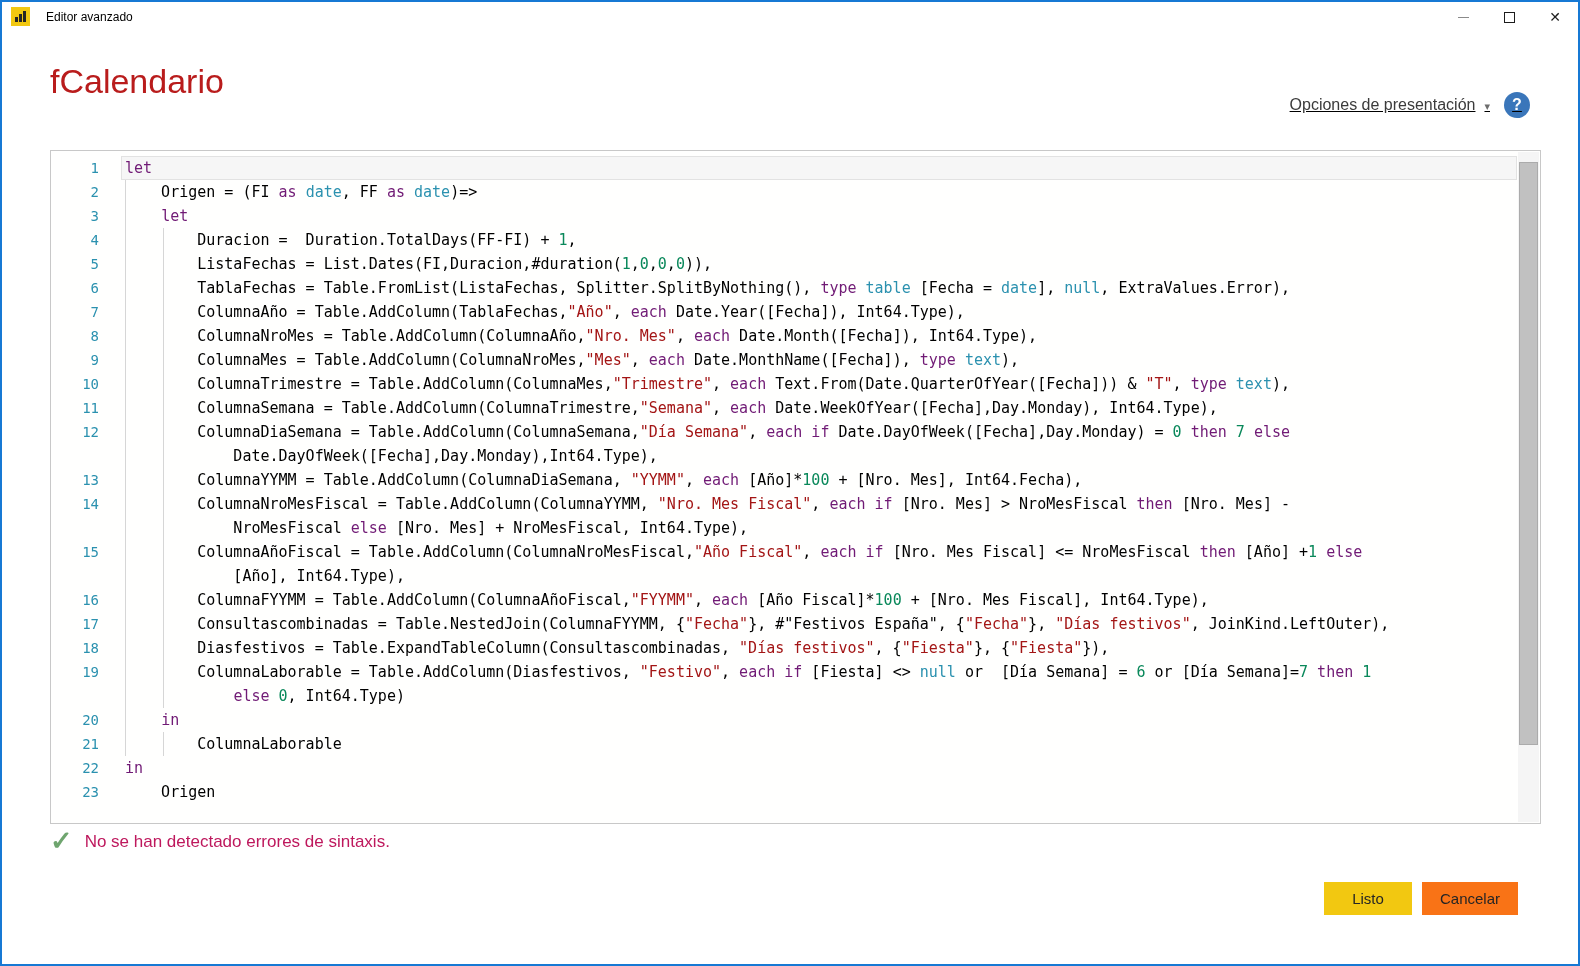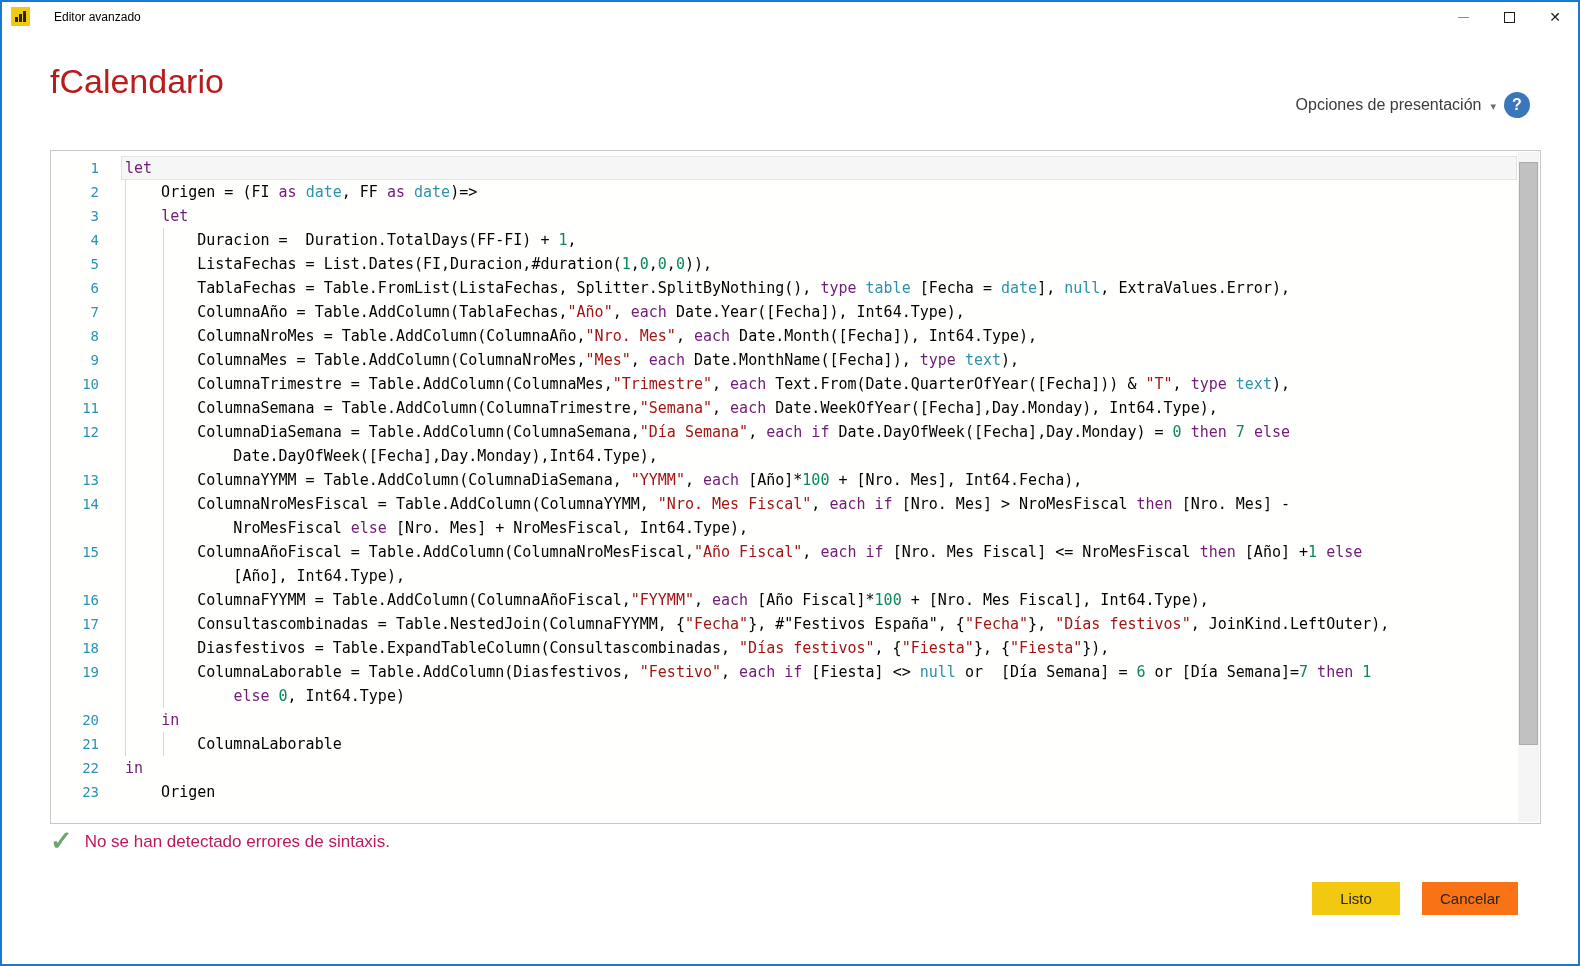--- a/index.html
+++ b/index.html
@@ -6,39 +6,39 @@
   html,body { width:1580px; height:966px; }
   body { font-family: "Liberation Sans", sans-serif; background:#ffffff; }
 
   .window {
     position:relative; width:1580px; height:966px;
     border:2px solid #1779d4; background:#ffffff; overflow:hidden;
   }
 
   
   .titlebar { position:absolute; top:0; left:0; right:0; height:30px; background:#ffffff; }
-  .titlebar-left { position:absolute; left:9px; top:5px; display:flex; align-items:center; gap:24px; }
+  .titlebar-left { position:absolute; left:9px; top:5px; display:flex; align-items:center; gap:16px; }
   .pbi-icon { width:19px; height:19px; background:#f2c811; position:relative; }
   .pbi-icon i { position:absolute; bottom:4px; width:3px; background:#252525; }
   .pbi-icon i:nth-child(1){ left:4px; height:5px; }
   .pbi-icon i:nth-child(2){ left:8px; height:8px; }
   .pbi-icon i:nth-child(3){ left:12px; height:11px; }
   .win-title { font-size:12px; color:#000000; }
   .win-controls { position:absolute; right:0; top:0; height:30px; display:flex; }
   .win-btn { width:46px; height:30px; display:flex; align-items:center; justify-content:center; cursor:default; }
   .min-glyph { width:11px; height:0; border-bottom:1px solid #8a8a8a; }
   .max-glyph { width:11px; height:11px; border:1px solid #1c1c1c; }
   .close-glyph { font-size:14px; color:#1c1c1c; line-height:1; }
 
   
   .page-title {
     position:absolute; left:48px; top:60px;
     font-size:34px; font-weight:300; color:#b91c1c; letter-spacing:0px;
   }
-  .options-row { position:absolute; top:90px; right:48px; display:flex; align-items:center; gap:8px; }
+  .options-row { position:absolute; top:90px; right:48px; display:flex; align-items:center; gap:14px;text-decoration:underline; }
   .options-dd { display:flex; align-items:center; gap:9px; cursor:pointer; }
   .options-label { font-size:16px; color:#3b3b3b; }
   .caret { font-size:11px; color:#6d6d6d; padding-top:2px; }
   .help-btn {
     width:26px; height:26px; border-radius:50%; background:#3a76ba;
     color:#ffffff; font-size:16px; font-weight:bold;
     display:flex; align-items:center; justify-content:center; cursor:pointer;
   }
 
   
@@ -66,21 +66,21 @@
   .vscroll { position:absolute; top:1px; bottom:1px; right:1px; width:21px; background:#f5f5f5; }
   .vthumb { position:absolute; left:1px; right:1px; top:10px; height:87%;
             background:#c1c1c1; border:1px solid #ababab; }
 
   
   .status-row { position:absolute; left:48px; top:826px; display:flex; align-items:center; gap:12px; }
   .check { color:#6fa56f; font-size:27px; font-weight:bold; line-height:1; }
   .status-msg { font-size:17px; color:#be185d; }
 
   
-  .footer { position:absolute; right:60px; top:880px; display:flex; gap:22px; }
+  .footer { position:absolute; right:60px; top:880px; display:flex; gap:10px; }
   .btn { min-width:88px; height:33px; padding:0 18px; font-size:15px;
          display:flex; align-items:center; justify-content:center; cursor:pointer;
          font-family:"Liberation Sans", sans-serif; }
   .btn-primary { background:#f2c811; color:#252525; }
   .btn-secondary { background:#f97316; color:#252525; }
 </style>
 </head>
 <body>
 
 <div class="window">

